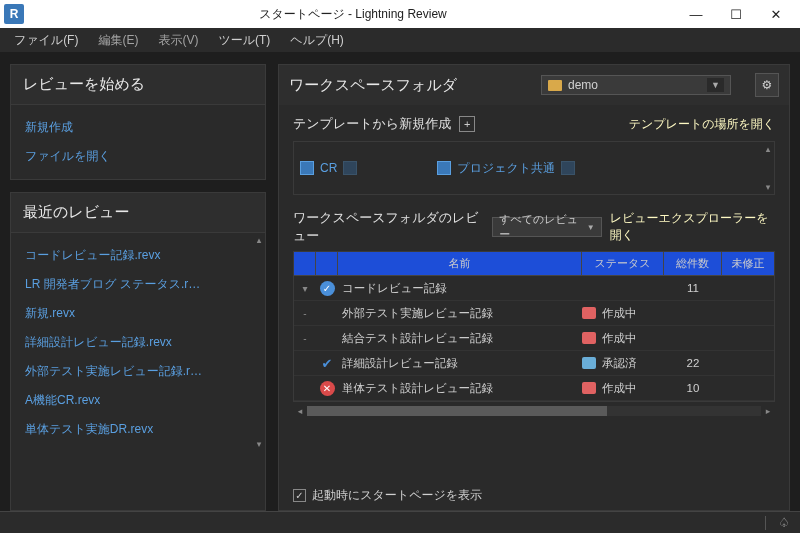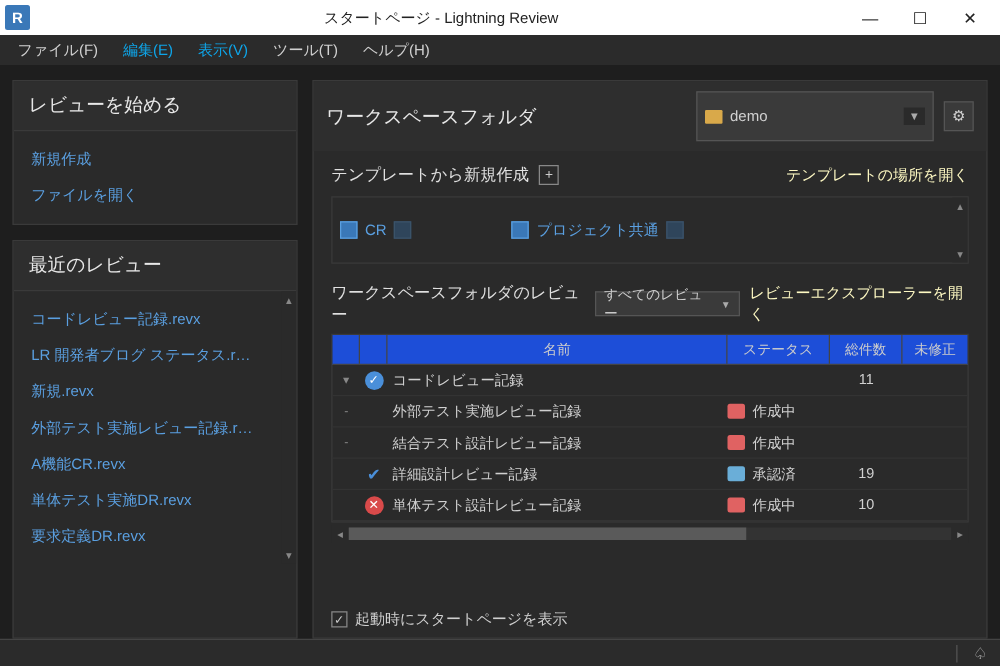--- a/index.html
+++ b/index.html
@@ -3,33 +3,33 @@
 <meta charset="utf-8">
 <style>
 * { margin: 0; padding: 0; box-sizing: border-box; font-family: "Meiryo", "Yu Gothic", sans-serif; }
 body { width: 800px; height: 533px; background: #1e1e1e; color: #d0d0d0; font-size: 12px; overflow: hidden; }
 .titlebar { height: 28px; background: #fff; display: flex; align-items: center; padding: 0 4px; color: #222; }
 .titlebar .appicon { width: 20px; height: 20px; background: #3a78b8; border-radius: 2px; display: flex; align-items: center; justify-content: center; color: #fff; font-weight: bold; font-size: 12px; margin-right: 6px; }
 .titlebar .title { flex: 1; font-size: 12px; text-align: center; }
 .titlebar .winbtn { width: 40px; height: 24px; display: flex; align-items: center; justify-content: center; font-size: 13px; }
 .menubar { height: 24px; background: #2b2b2b; display: flex; align-items: center; padding: 0 6px; gap: 4px; }
 .menubar .menuitem { padding: 2px 8px; font-size: 12px; }
-.menubar .disabled { color: #0ea5e9; }
+.menubar .disabled { color: #a3a3a3; }
 .content { display: flex; height: calc(533px - 28px - 24px - 22px); background: #1e1e1e; padding: 12px 10px 0 10px; gap: 12px; }
-.leftcol { width: 228px; display: flex; flex-direction: column; gap: 12px; }
+.leftcol { width: 256px; display: flex; flex-direction: column; gap: 12px; }
 .panel { background: #2a2a2a; border: 1px solid #3a3a3a; display: flex; flex-direction: column; }
 .panel-header { padding: 10px 12px; font-size: 15px; color: #e8e8e8; border-bottom: 1px solid #3a3a3a; background: #2e2e2e; }
 .panel-body { padding: 8px 0; position: relative; }
 .linkitem { color: #5a9fe0; padding: 6px 14px; cursor: pointer; font-size: 12px; white-space: nowrap; overflow: hidden; text-overflow: ellipsis; display: block; }
 .recent-body { height: 218px; overflow: hidden; position: relative; }
 .rightcol { flex: 1; display: flex; flex-direction: column; }
 .workspace-panel { background: #2a2a2a; border: 1px solid #3a3a3a; flex: 1; display: flex; flex-direction: column; }
-.ws-header { display: flex; align-items: center; padding: 8px 10px; gap: 8px; background: #2e2e2e; }
+.ws-header { display: flex; align-items: center; padding: 8px 10px; gap: 24px; background: #2e2e2e; }
 .ws-header .ws-title { font-size: 15px; flex: 1; color: #e8e8e8; }
-.ws-folder-select { display: flex; align-items: center; background: #3a3a3a; border: 1px solid #555; height: 40px; width: 190px; padding: 0 6px; gap: 6px; }
+.ws-folder-select { display: flex; align-items: center; background: #3a3a3a; border: 1px solid #555; height: 20px; width: 190px; padding: 0 6px; gap: 6px; }
 .foldericon { width: 14px; height: 11px; background: #d9a94a; border-radius: 1px; }
 .ws-folder-select .dd { margin-left: auto; font-size: 9px; color: #aaa; background: #2a2a2a; padding: 2px 4px; }
 .gearbtn { width: 24px; height: 24px; display: flex; align-items: center; justify-content: center; background: #3a3a3a; border: 1px solid #555; }
 .ws-body { padding: 10px 14px 0 14px; flex: 1; display: flex; flex-direction: column; }
 .section-row { display: flex; align-items: center; margin-bottom: 8px; }
 .section-title { font-size: 13px; color: #e0e0e0; }
 .plusbtn { width: 16px; height: 16px; border: 1px solid #888; display: flex; align-items: center; justify-content: center; margin-left: 8px; font-size: 11px; color: #ccc; }
 .section-link { margin-left: auto; color: #fef9c3; font-size: 12px; }
 .templates { display: flex; gap: 80px; border: 1px solid #3a3a3a; padding: 4px 6px; margin-bottom: 14px; position: relative; height: 54px; }
 .tmpl-col { display: flex; gap: 6px; }
@@ -103,20 +103,21 @@
         <span class="linkitem">ファイルを開く</span>
       </div>
     </div>
 
     <div class="panel" style="flex:1;">
       <div class="panel-header">最近のレビュー</div>
       <div class="panel-body recent-body">
         <span class="linkitem">コードレビュー記録.revx</span>
         <span class="linkitem">LR 開発者ブログ ステータス.r…</span>
         <span class="linkitem">新規.revx</span>
+        <span class="linkitem">詳細設計レビュー記録.revx</span>
         <span class="linkitem">外部テスト実施レビュー記録.r…</span>
         <span class="linkitem">A機能CR.revx</span>
         <span class="linkitem">単体テスト実施DR.revx</span>
         <span class="linkitem">要求定義DR.revx</span>
         <div class="vscroll">
           <span class="arrow">▴</span>
           <span class="arrow">▾</span>
         </div>
       </div>
     </div>
@@ -222,21 +223,21 @@
               <div class="tr">
                 <div class="td tree"></div>
                 <div class="td status-icon">
                   <div class="icon-circle ic-check-done">✔</div>
                 </div>
                 <div class="td name">詳細設計レビュー記録</div>
                 <div class="td stat">
                   <div class="statdot blue"></div>
                   <span>承認済</span>
                 </div>
-                <div class="td total">19</div>
+                <div class="td total">22</div>
                 <div class="td unfix"></div>
               </div>
               <div class="tr">
                 <div class="td tree"></div>
                 <div class="td status-icon">
                   <div class="icon-circle ic-x">✕</div>
                 </div>
                 <div class="td name">単体テスト設計レビュー記録</div>
                 <div class="td stat">
                   <div class="statdot red"></div>

